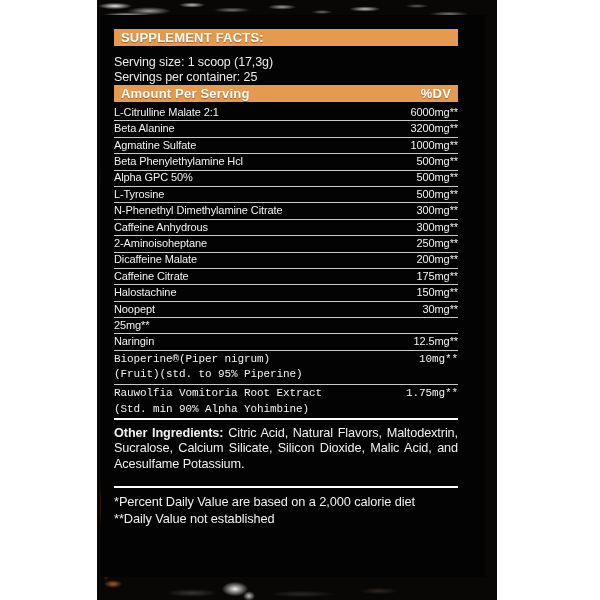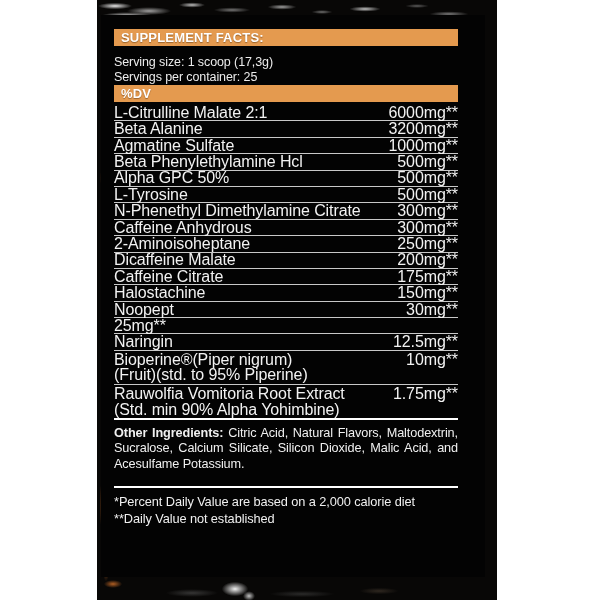--- a/index.html
+++ b/index.html
@@ -51,23 +51,23 @@
   .panel{position:absolute;left:101px;top:15px;width:384px;height:562px;background:var(--panel-bg);
          box-sizing:border-box;padding:14px 27px 0 13px;color:var(--text);}
   .bar{height:17px;background:var(--accent-orange);color:#fff;font-weight:bold;font-size:13px;
        display:flex;align-items:center;padding:0 7px;box-sizing:border-box;letter-spacing:.2px;
        text-shadow:0 1px 1px rgba(60,30,0,.45);}
   .bar1{margin-bottom:9px;}
   .serving{font-size:12.5px;line-height:15px;color:#ECECEC;letter-spacing:-.1px;}
   .bar2{justify-content:space-between;}
   .rows{margin-top:3px;}
   .row{display:flex;justify-content:space-between;align-items:flex-end;height:16.4px;box-sizing:border-box;
-       border-bottom:1px solid var(--rule-thin);font-size:16px;line-height:13px;padding-bottom:1.5px;
+       border-bottom:1px solid var(--rule-thin);font-size:11px;line-height:13px;padding-bottom:1.5px;
        letter-spacing:-.1px;}
-  .row.double{height:34.5px;align-items:flex-start;line-height:15.4px;padding-top:1px;padding-bottom:15px;}
+  .row.double{height:34.5px;align-items:flex-start;line-height:15.4px;padding-top:1px;padding-bottom:15px;font-family:Liberation Mono, monospace;}
   .row.double .rname span{display:block;}
   .row.last{border-bottom:2.5px solid var(--rule-thick);}
   .other{margin:6px 0 0;font-size:12.7px;line-height:15.4px;text-align:justify;color:#F0F0F0;
          padding-bottom:14px;border-bottom:2.5px solid var(--rule-thick);letter-spacing:-.1px;}
   .other b{font-weight:bold;}
   .foot{font-size:12.8px;line-height:16.5px;color:#F0F0F0;letter-spacing:-.1px;}
   .foot.first{margin-top:6px;}
 </style>
 </head>
 <body>
@@ -85,20 +85,21 @@
     <div class="bar bar1">
       <span>SUPPLEMENT FACTS:</span>
     </div>
 
     <div class="serving">
       <div>Serving size: 1 scoop (17,3g)</div>
       <div>Servings per container: 25</div>
     </div>
 
     <div class="bar bar2">
+      <span>Amount Per Serving</span>
       <span>%DV</span>
     </div>
 
     <div class="rows" id="rows">
   <div class="row">
     <div class="rname">
       <span class="l1">L-Citrulline Malate 2:1</span>
     </div>
     <div class="rval">6000mg**</div>
   </div>

